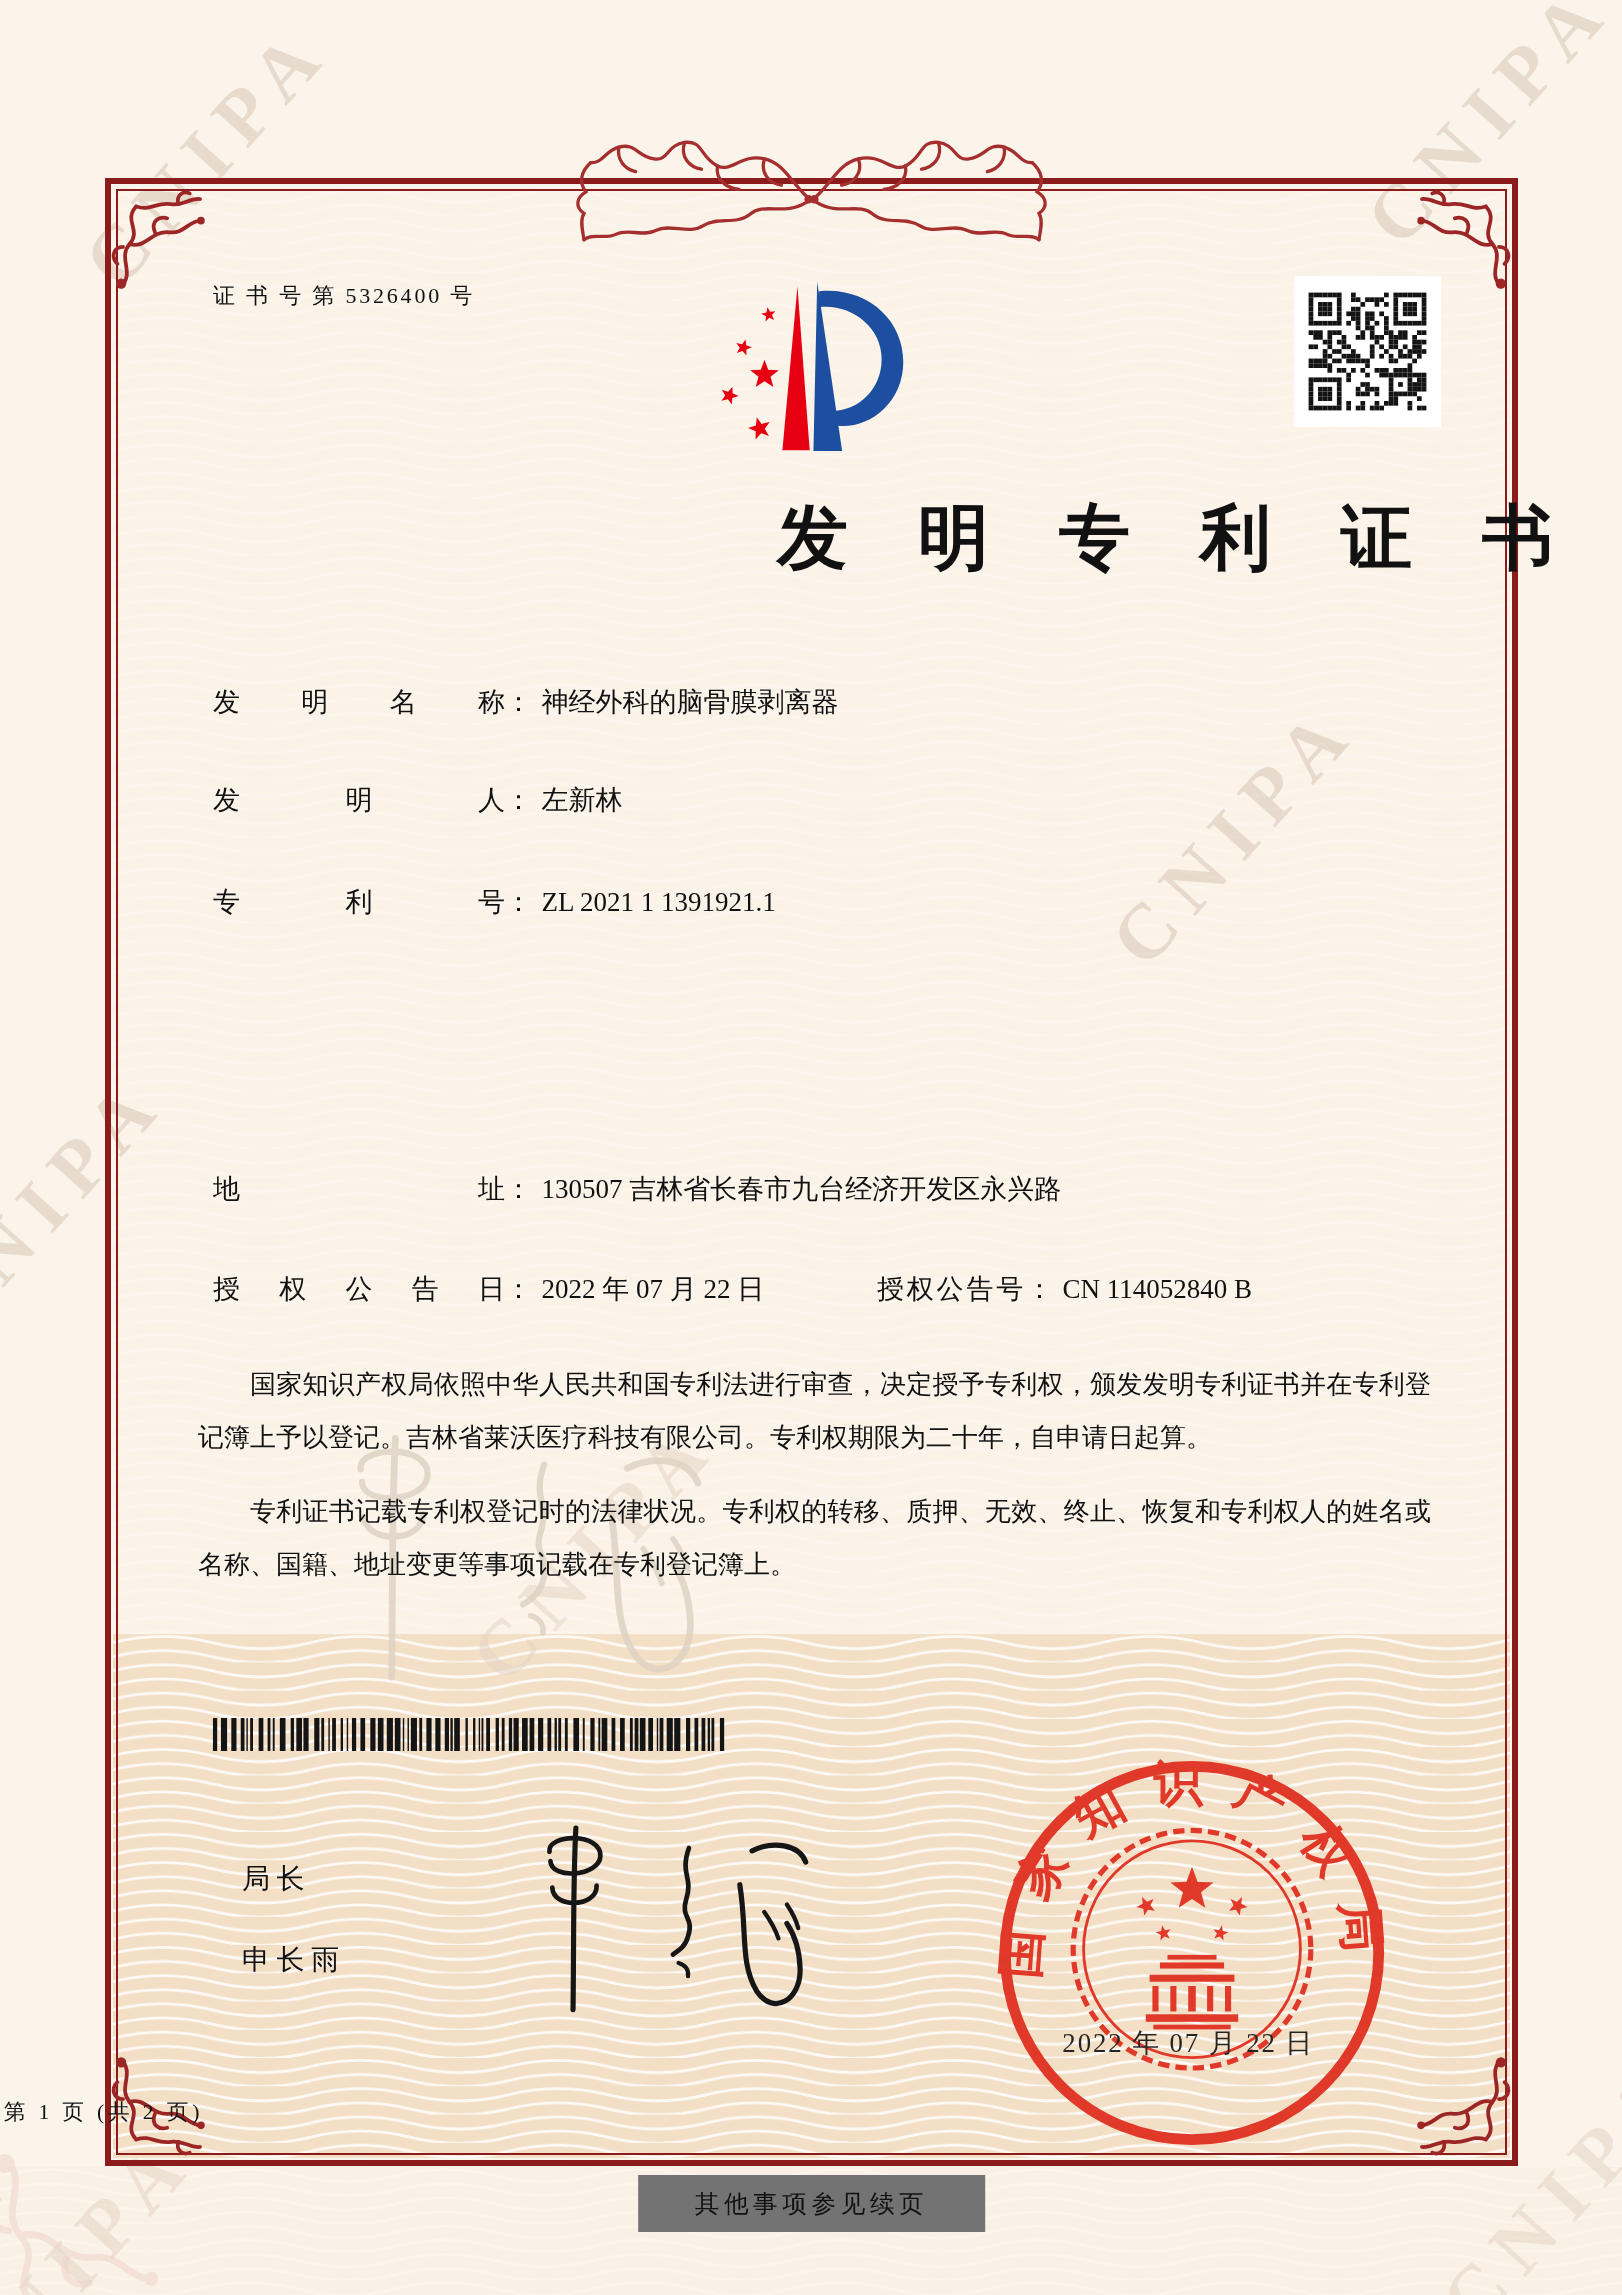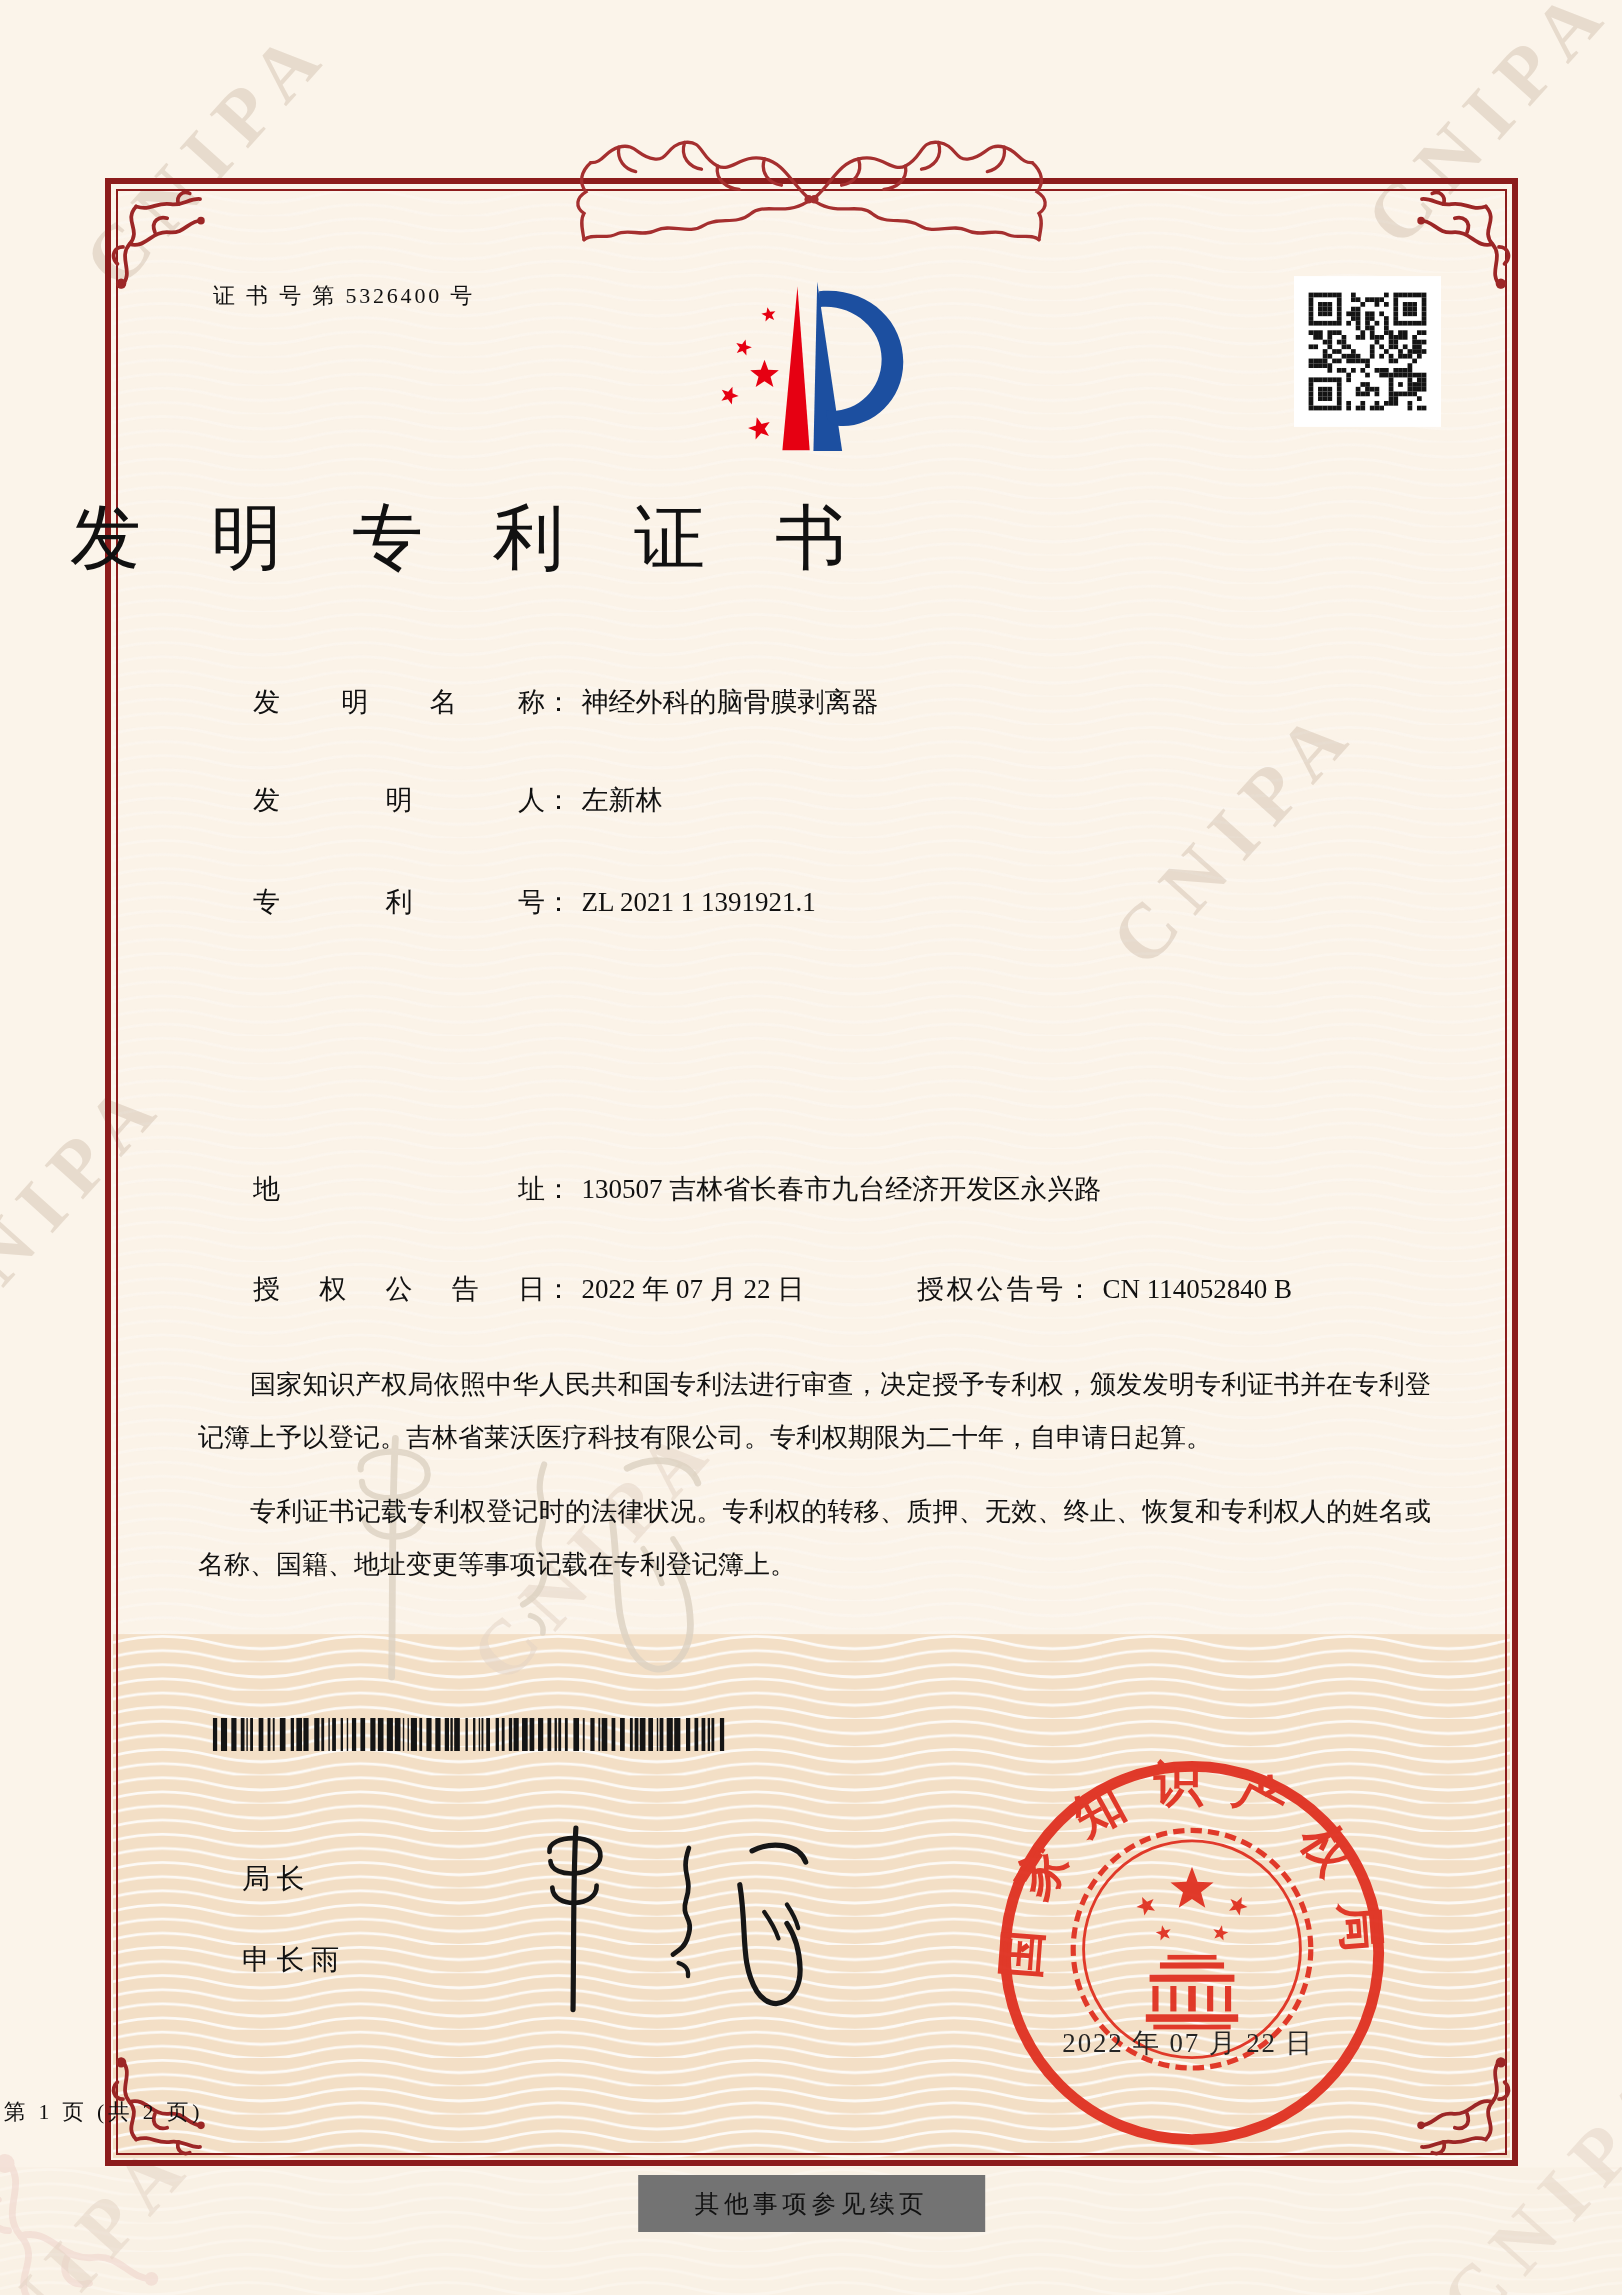--- a/index.html
+++ b/index.html
@@ -11,23 +11,23 @@
       font-size:78px;letter-spacing:16px;color:rgba(186,162,138,.30);
       transform:translate(-50%,-50%) rotate(-48deg);white-space:nowrap;z-index:2;}
   .wm.light{color:rgba(228,212,196,.55);}
   
   .frame{position:absolute;left:105px;top:178px;width:1413px;height:1988px;
          border:6.1px solid #8c1c1c;z-index:3;box-sizing:border-box;}
   .frame-inner{position:absolute;left:4.7px;top:4.7px;right:4.7px;bottom:4.7px;
          border:2.4px solid #8c1c1c;}
   
   .certno{position:absolute;left:213px;top:281px;font-size:22px;letter-spacing:2.8px;z-index:5;}
-  .title{position:absolute;left:0;top:491px;width:100%;text-align:left;font-size:71px;
-         font-weight:normal;letter-spacing:70px;text-indent:70px;z-index:5;}
-  .frow{position:absolute;left:213px;font-size:27px;z-index:5;white-space:nowrap;margin-left:40px;}
+  .title{position:absolute;left:0;top:491px;width:100%;text-align:right;font-size:71px;
+         font-weight:bold;letter-spacing:70px;text-indent:70px;z-index:5;}
+  .frow{position:absolute;left:213px;font-size:27px;z-index:5;white-space:nowrap;}
   .flabel{display:inline-block;width:292px;text-align:justify;text-align-last:justify;vertical-align:top;}
   .flabel2{display:inline-block;letter-spacing:2.8px;vertical-align:top;}
   .fvalue{margin-left:9.4px;}
   .paras{position:absolute;left:198px;top:1358px;width:1233px;font-size:26px;line-height:53px;
          text-align:justify;z-index:5;}
   .paras p{margin:0 0 21px 0;text-indent:2em;}
   .signer{position:absolute;left:242px;font-size:28px;letter-spacing:6.6px;z-index:5;}
   .pageinfo{position:absolute;left:0;top:2097px;width:100%;text-align:left;font-size:21.7px;
             letter-spacing:3.8px;text-indent:3.8px;z-index:5;}
   .contnote{position:absolute;left:50%;top:2175px;transform:translateX(-50%);

